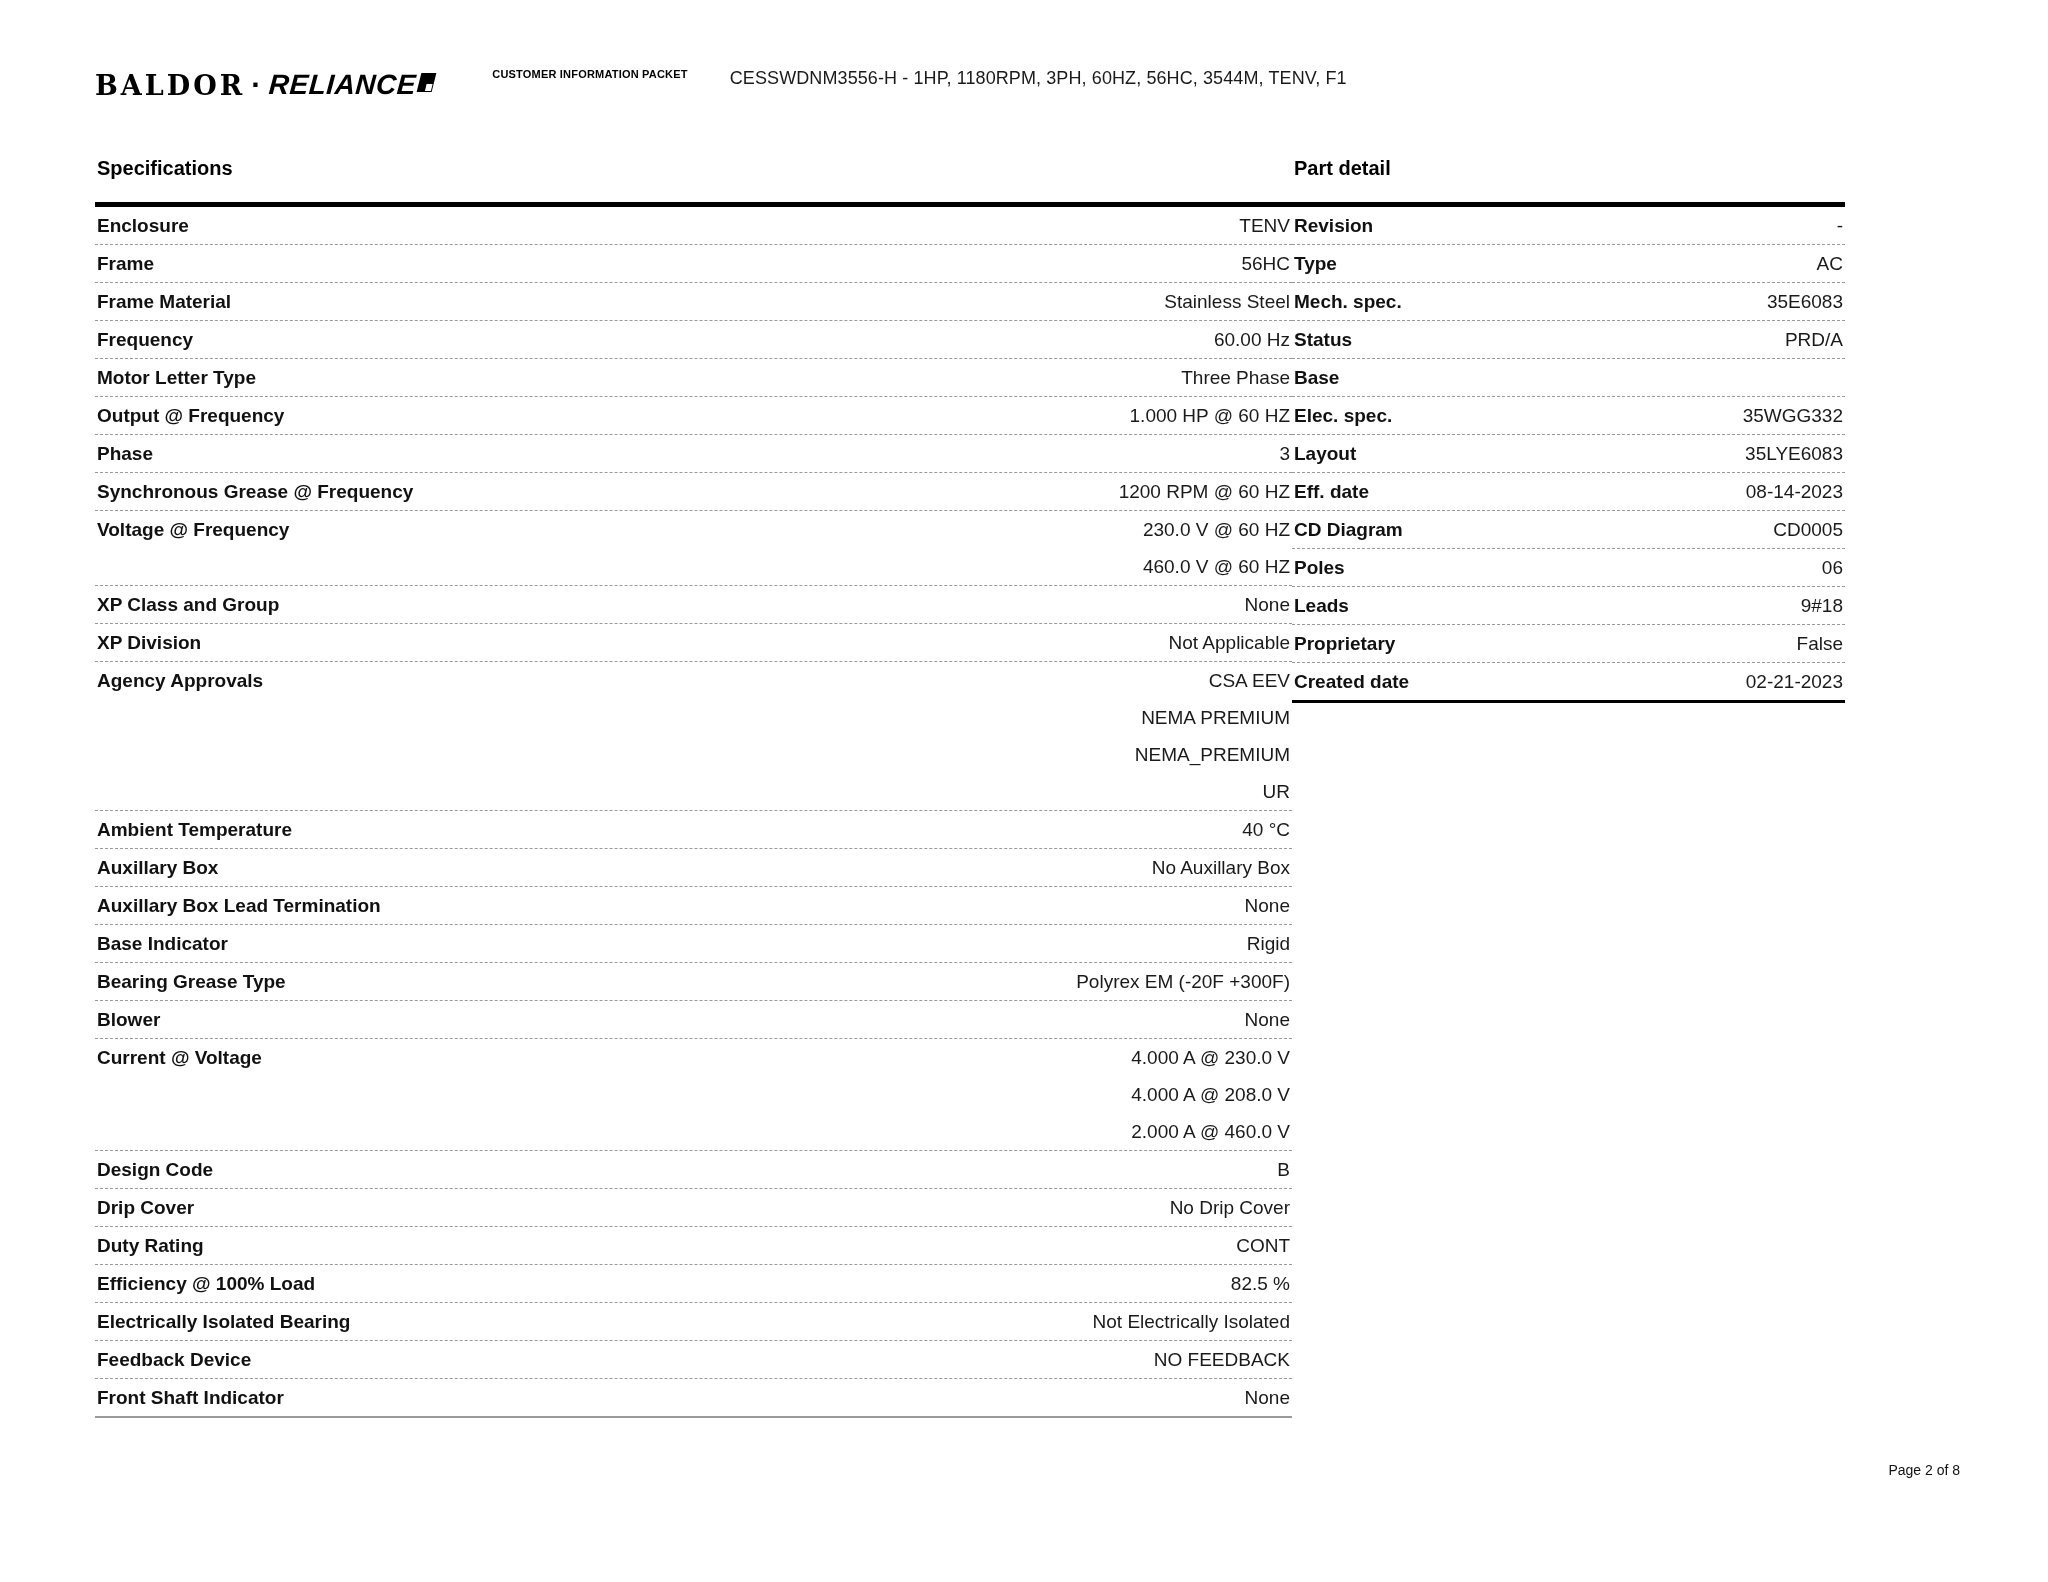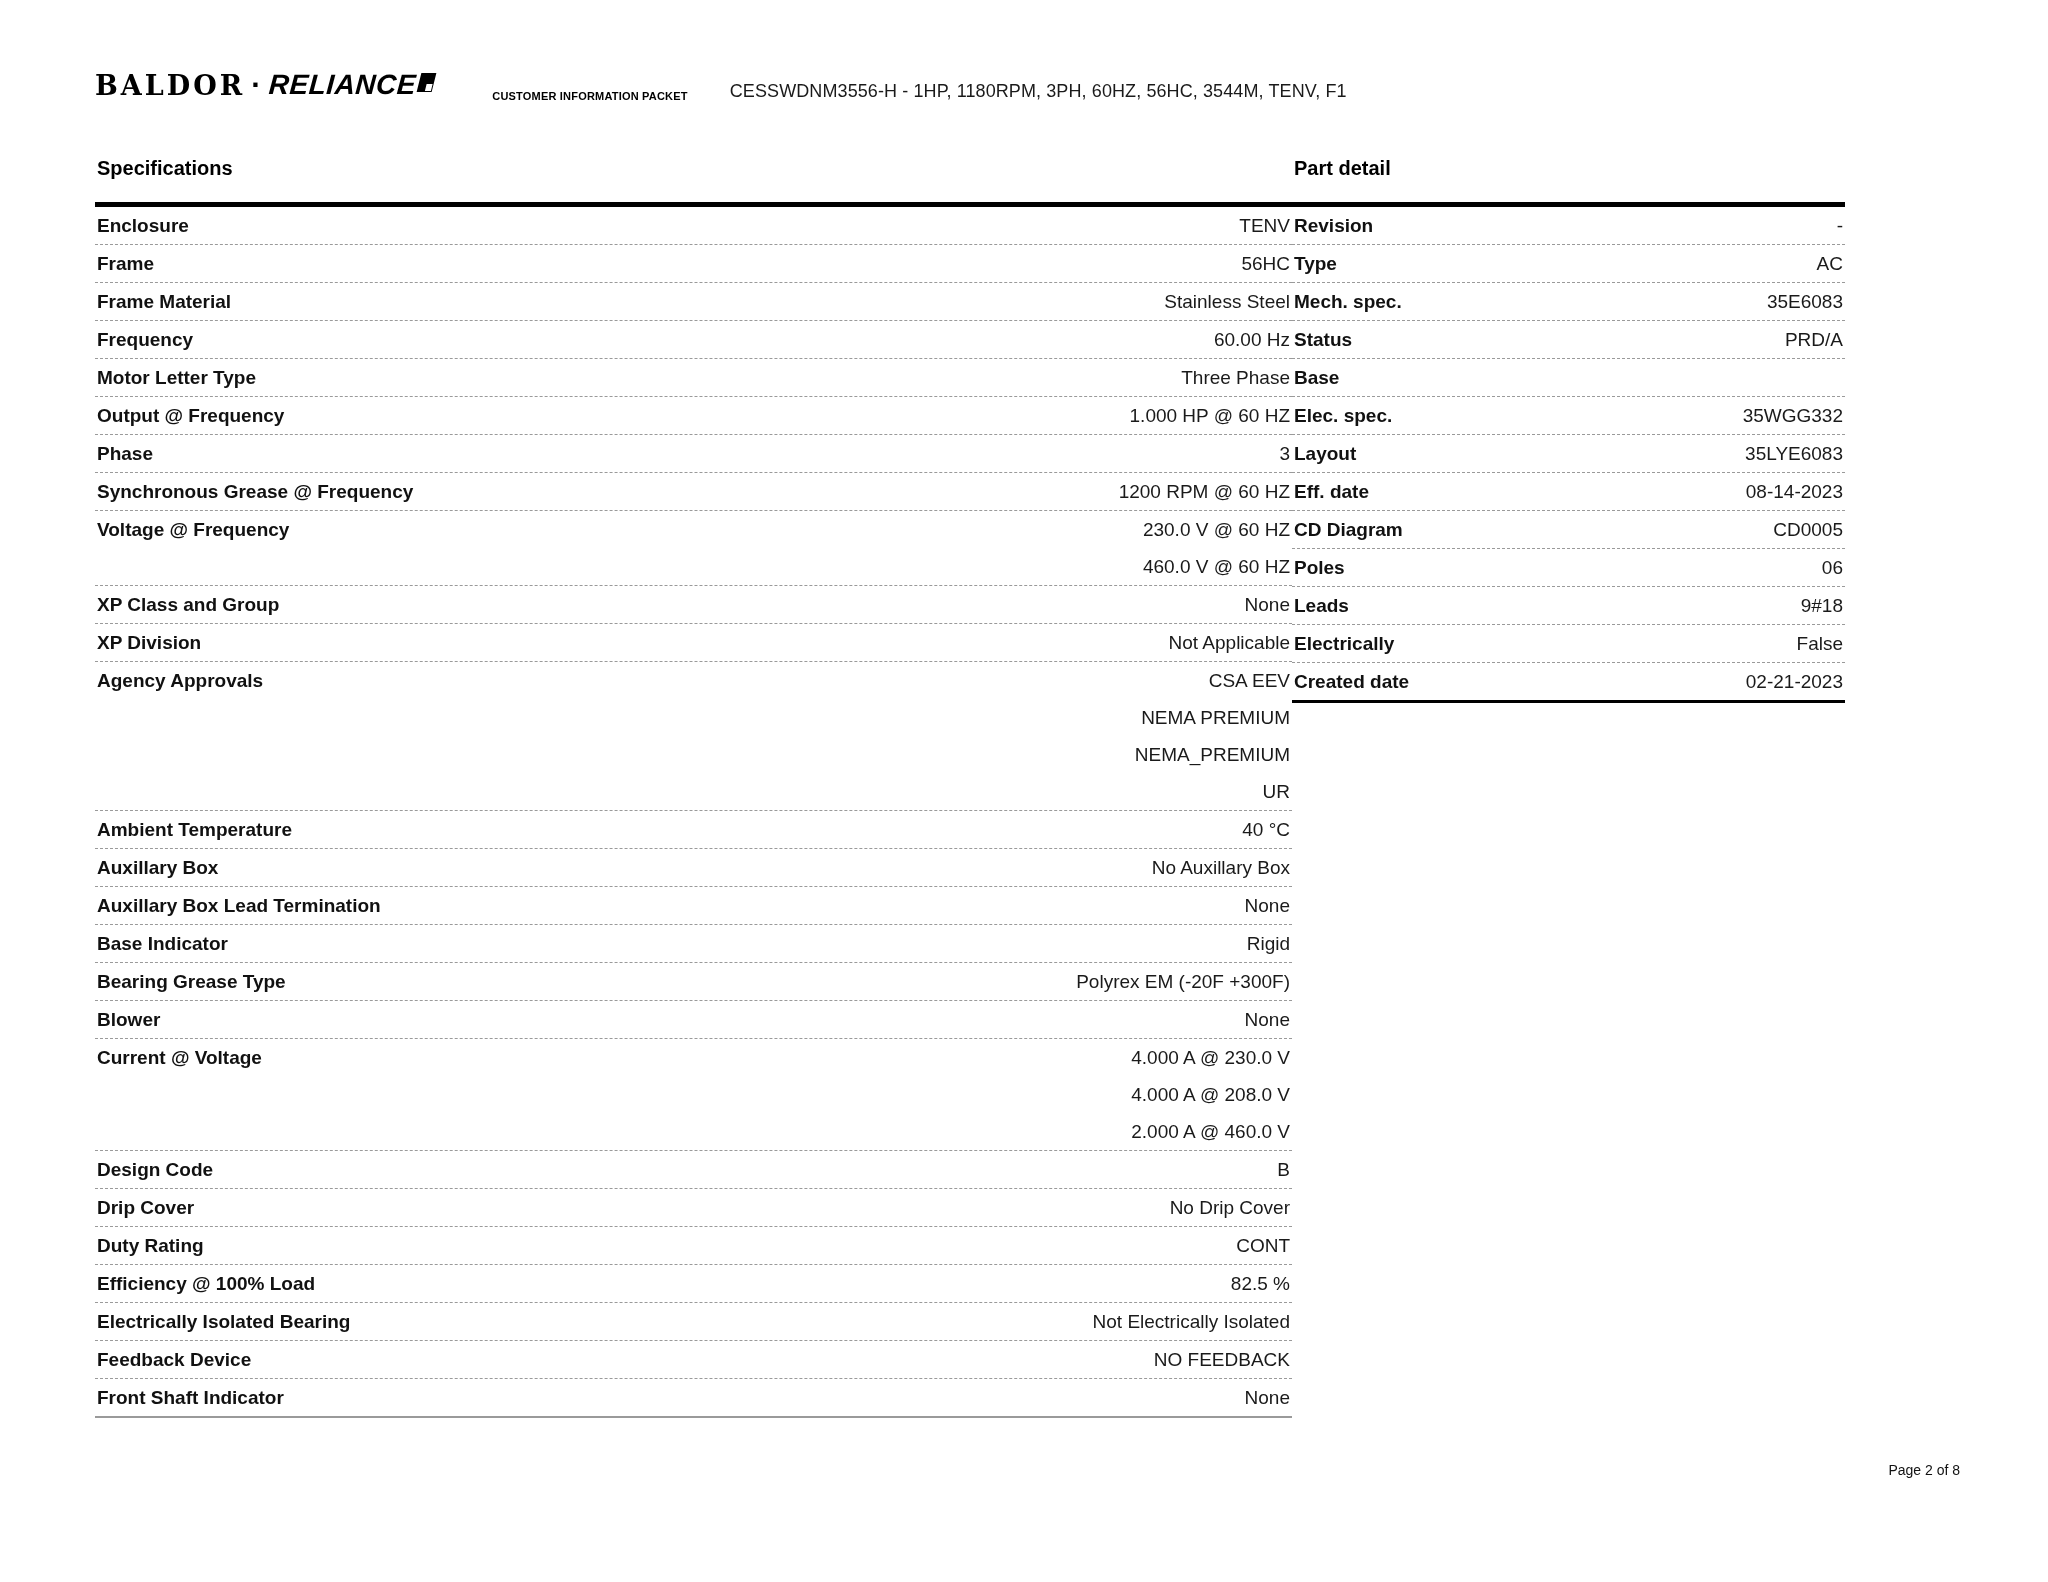--- a/index.html
+++ b/index.html
@@ -9,21 +9,21 @@
     font-family:"Liberation Sans","DejaVu Sans",sans-serif;
     color:#1a1a1a;
     position:relative;
     overflow:hidden;
   }
   .page { position:absolute; inset:0; background:#fff; }
 
   
   .header {
     position:absolute; top:68px; left:95px; right:85px;
-    display:flex; align-items:flex-end;
+    display:flex; align-items:flex-start;
     white-space:nowrap;
   }
   .logo { display:flex; align-items:center; }
   .logo-baldor {
     font-family:"DejaVu Serif","Liberation Serif",serif;
     font-weight:700; font-size:27px; letter-spacing:3px; color:#000;
   }
   .logo-dot { font-size:30px; font-weight:700; margin:0 8px 0 6px; color:#000; }
   .logo-reliance {
     font-family:"Liberation Sans",sans-serif;
@@ -257,21 +257,21 @@
           </div>
           <div class="row">
             <span class="label">Poles</span>
             <span class="value">06</span>
           </div>
           <div class="row">
             <span class="label">Leads</span>
             <span class="value">9#18</span>
           </div>
           <div class="row">
-            <span class="label">Electrically</span>
+            <span class="label">Proprietary</span>
             <span class="value">False</span>
           </div>
           <div class="row">
             <span class="label">Created date</span>
             <span class="value">02-21-2023</span>
           </div>
         </div>
     </section>
   </div>
 

